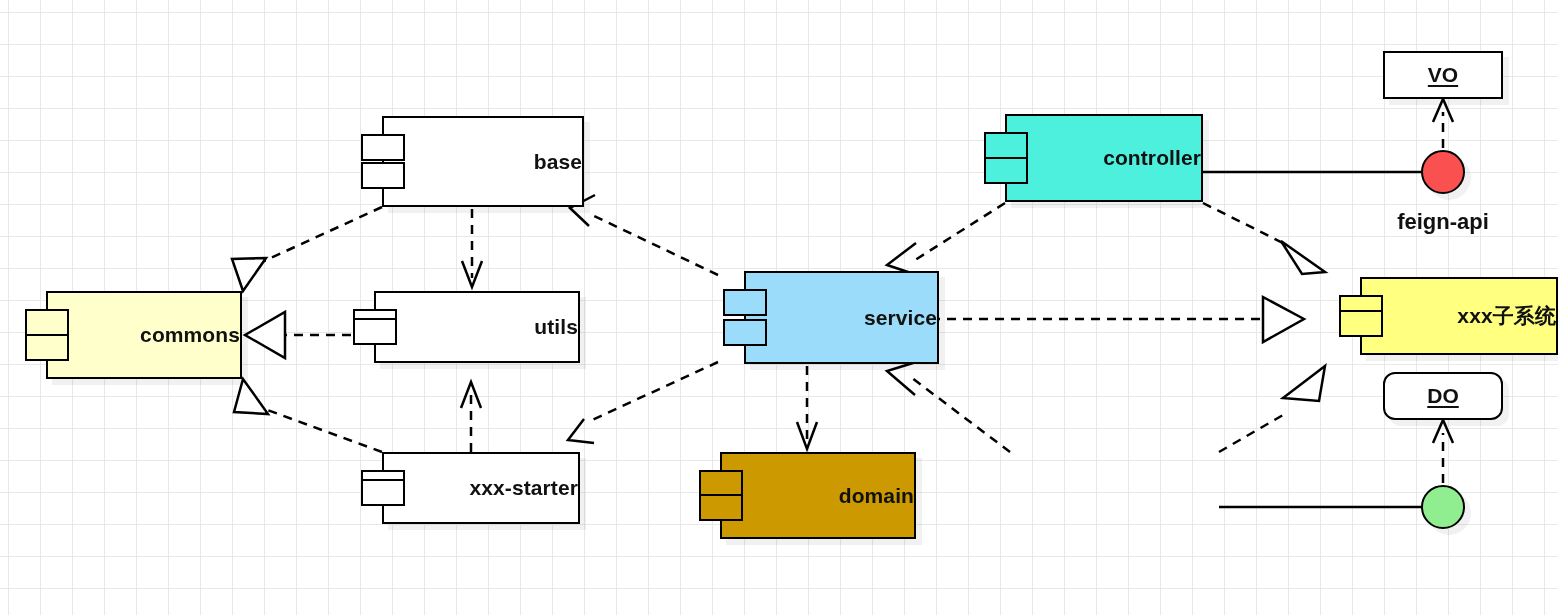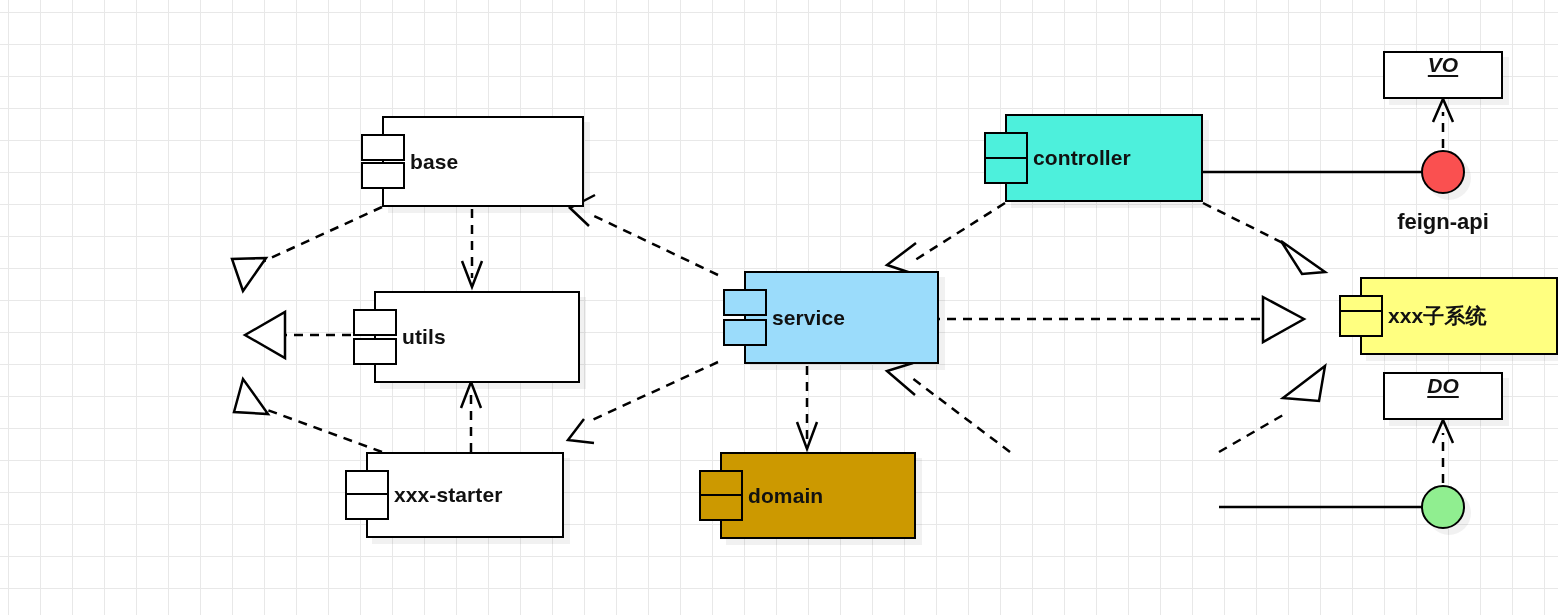--- a/index.html
+++ b/index.html
@@ -30,21 +30,21 @@
   }
 
   
   .component {
     position: absolute;
     box-sizing: border-box;
     border: 2.5px solid #000000;
     background: #ffffff;
     display: flex;
     align-items: center;
-    justify-content: flex-start;
+    justify-content: flex-end;
     box-shadow: 6px 6px 0 rgba(0,0,0,0.055);
   }
   .component .clabel {
     font-weight: bold;
     font-size: 21px;
     color: #111111;
     letter-spacing: 0.1px;
     padding-left: 26px;
     white-space: nowrap;
   }
@@ -61,24 +61,23 @@
   .tab.t1 { top: 16px; }
   .tab.t2 { bottom: 16px; }
 
   
   .simplebox {
     position: absolute;
     box-sizing: border-box;
     border: 2.5px solid #000000;
     background: #ffffff;
     display: flex;
-    align-items: flex-start;
+    align-items: center;
     justify-content: center;
     box-shadow: 6px 6px 0 rgba(0,0,0,0.055);
-    font-style: italic;
   }
   .simplebox .slabel {
     font-weight: bold;
     font-size: 21px;
     color: #111111;
     text-decoration: underline;
     text-underline-offset: 3px;
   }
 
   
@@ -185,34 +184,39 @@
       <polyline points="1433,122 1443,99 1453,122" fill="none" stroke="#000" stroke-width="2.5"></polyline>
     </g>
 
     <g>
       <line x1="1443" y1="483" x2="1443" y2="433" stroke="#000" stroke-width="2.5" stroke-dasharray="9,7"></line>
       <polyline points="1433,443 1443,420 1453,443" fill="none" stroke="#000" stroke-width="2.5"></polyline>
     </g>
 
   </svg>
 
+  <div class="component" style="left:46px; top:291px; width:196px; height:88px; background:#ffffcc;">
+    <span class="tab t1"></span>
+    <span class="tab t2"></span>
+    <span class="clabel">commons</span>
+  </div>
 
   <div class="component" style="left:382px; top:116px; width:202px; height:91px; background:#ffffff;">
     <span class="tab t1"></span>
     <span class="tab t2"></span>
     <span class="clabel">base</span>
   </div>
 
-  <div class="component" style="left:374px; top:291px; width:206px; height:92px; background:#ffffff;">
+  <div class="component" style="left:374px; top:291px; width:206px; height:72px; background:#ffffff;">
     <span class="tab t1"></span>
     <span class="tab t2"></span>
     <span class="clabel">utils</span>
   </div>
 
-  <div class="component" style="left:366px; top:452px; width:198px; height:86px; background:#ffffff;">
+  <div class="component" style="left:382px; top:452px; width:198px; height:72px; background:#ffffff;">
     <span class="tab t1"></span>
     <span class="tab t2"></span>
     <span class="clabel">xxx-starter</span>
   </div>
 
   <div class="component" style="left:744px; top:271px; width:195px; height:93px; background:#9bdcfb;">
     <span class="tab t1"></span>
     <span class="tab t2"></span>
     <span class="clabel">service</span>
   </div>
@@ -233,21 +237,21 @@
   <div class="component" style="left:1360px; top:277px; width:198px; height:78px; background:#ffff80;">
     <span class="tab t1"></span>
     <span class="tab t2"></span>
     <span class="clabel">xxx子系统</span>
   </div>
 
   <div class="simplebox" style="left:1383px; top:51px; width:120px; height:48px;">
     <span class="slabel">VO</span>
   </div>
 
-  <div class="simplebox" style="left:1383px; top:372px; width:120px; height:48px;">
+  <div class="simplebox" style="left:1383px; top:372px; width:120px; height:48px;border-radius:12px;">
     <span class="slabel">DO</span>
   </div>
 
   <div class="iface" style="left:1421px; top:150px; background:#fa5050;"></div>
   <div class="ifacelabel" style="left:1343px; top:209px; width:200px;">feign-api</div>
 
   <div class="iface" style="left:1421px; top:485px; background:#90ee90;"></div>
 
 </div>
 

